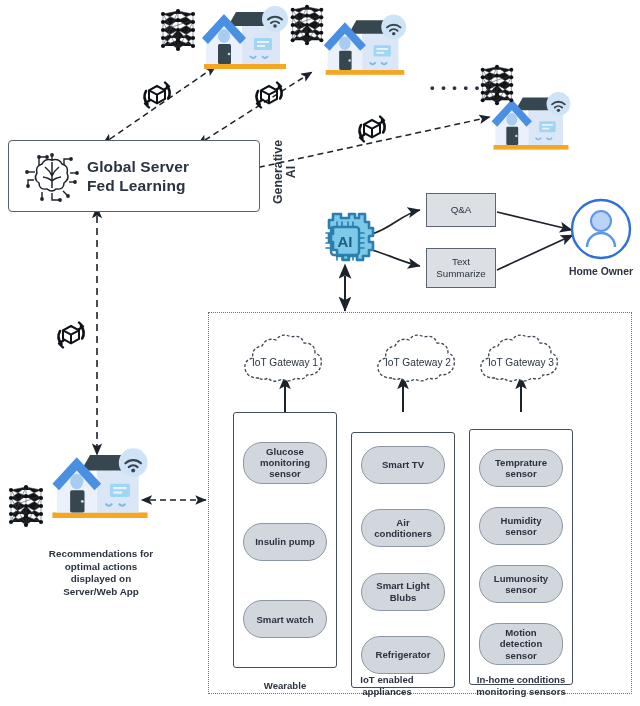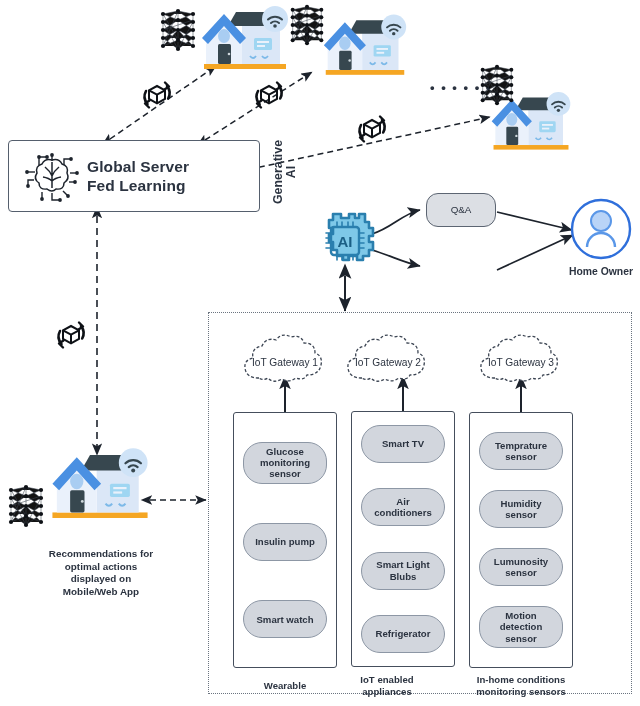--- a/index.html
+++ b/index.html
@@ -79,21 +79,21 @@
     position: absolute; width: 128px;
     text-align: center;
     font-size: 9.6px; font-weight: bold; color: #2b3340;
     line-height: 1.22;
   }
 
   
   .genbox {
     position: absolute; width: 70px; height: 34px;
     border: 1.3px solid #5c6572;
-    border-radius: 12px;
+    border-radius: 0;
     background: #dcdfe4;
     display: flex; align-items: center; justify-content: center;
     text-align: center;
     font-size: 9.8px; color: #2b3340; line-height: 1.2;
   }
 
   
   .gen-ai-text {
     position: absolute; left: 272px; top: 196px;
     width: 92px; height: 22px;
@@ -397,20 +397,24 @@
       <path d="M25,14 v5 M30,14 v5 M36,14 v5 M41,14 v5"></path>
       <path d="M25,47 v5 M30,47 v5 M36,47 v5 M41,47 v5"></path>
     </g>
     <text x="33" y="39" font-family="Liberation Sans, sans-serif" font-size="15" font-weight="bold" fill="#1b5f85" text-anchor="middle">AI</text>
   </svg>
 
   <div class="genbox" style="left:426px; top:193px;">
     <span>Q&amp;A</span>
   </div>
 
+  <div class="genbox" style="left:426px; top:248px; height:40px; white-space:pre-line;">
+    <span>Text
+Summarize</span>
+  </div>
 
   <svg class="owner-wrap" viewBox="0 0 62 62">
     <circle cx="31" cy="31" r="29" fill="none" stroke="#2f6fdb" stroke-width="2.4"></circle>
     <circle cx="31" cy="23" r="10" fill="#b9d4f7" stroke="#5a97e8" stroke-width="2"></circle>
     <path d="M17,49 a14,14 0 0 1 28,0" fill="none" stroke="#5a97e8" stroke-width="2.4"></path>
   </svg>
   <div class="owner-caption">Home Owner</div>
 
   <svg class="house" style="left:48px; top:448px;" width="104" height="78" viewBox="0 0 94 70">
     <rect x="4" y="58" width="86" height="5" fill="#f5a623"></rect>
@@ -454,32 +458,32 @@
         <circle cx="37" cy="16" r="2.1"></circle>
         <circle cx="37" cy="24" r="2.1"></circle>
       <circle cx="37" cy="32" r="2.1"></circle>
         <circle cx="37" cy="40" r="2.1"></circle>
     </g>
   </svg>
 
   <div class="rec-caption">Recommendations for
 optimal actions
 displayed on
-Mobile/Web App</div>
+Server/Web App</div>
 
   <div class="node iot-container"></div>
 
   <div class="cloud-wrap" style="left:237px; top:330px;">
     <svg width="96" height="62" viewBox="0 0 96 62">
       <path d="M22,48 q-13,0 -14,-10 q-1,-8 8,-10 q-2,-10 9,-12 q4,-9 14,-6 q6,-8 15,-3 q10,-3 13,6 q11,0 11,10 q8,3 6,12 q-2,10 -14,10 q-3,6 -11,3 q-7,5 -14,1 q-9,5 -14,-1 q-5,3 -9,0 Z" fill="#ffffff" stroke="#3b4452" stroke-width="1.3" stroke-dasharray="3 2"></path>
     </svg>
     <div class="cloud-label">IoT Gateway 1</div>
   </div>
 
-  <div class="cloud-wrap" style="left:340px; top:330px;">
+  <div class="cloud-wrap" style="left:370px; top:330px;">
     <svg width="96" height="62" viewBox="0 0 96 62">
       <path d="M22,48 q-13,0 -14,-10 q-1,-8 8,-10 q-2,-10 9,-12 q4,-9 14,-6 q6,-8 15,-3 q10,-3 13,6 q11,0 11,10 q8,3 6,12 q-2,10 -14,10 q-3,6 -11,3 q-7,5 -14,1 q-9,5 -14,-1 q-5,3 -9,0 Z" fill="#ffffff" stroke="#3b4452" stroke-width="1.3" stroke-dasharray="3 2"></path>
     </svg>
     <div class="cloud-label">IoT Gateway 2</div>
   </div>
 
   <div class="cloud-wrap" style="left:473px; top:330px;">
     <svg width="96" height="62" viewBox="0 0 96 62">
       <path d="M22,48 q-13,0 -14,-10 q-1,-8 8,-10 q-2,-10 9,-12 q4,-9 14,-6 q6,-8 15,-3 q10,-3 13,6 q11,0 11,10 q8,3 6,12 q-2,10 -14,10 q-3,6 -11,3 q-7,5 -14,1 q-9,5 -14,-1 q-5,3 -9,0 Z" fill="#ffffff" stroke="#3b4452" stroke-width="1.3" stroke-dasharray="3 2"></path>
     </svg>
@@ -488,32 +492,32 @@
 
   <div class="device-col" style="left:233px; top:412px;">
     <div class="pill" style="white-space:pre-line">Glucose
 monitoring
 sensor</div>
     <div class="pill" style="white-space:pre-line">Insulin pump</div>
     <div class="pill" style="white-space:pre-line">Smart watch</div>
   </div>
   <div class="col-caption" style="left:221px; top:680px;">Wearable</div>
 
-  <div class="device-col" style="left:351px; top:411px;gap:17px;">
+  <div class="device-col" style="left:351px; top:432px;gap:17px;">
     <div class="pill" style="white-space:pre-line">Smart TV</div>
     <div class="pill" style="white-space:pre-line">Air
 conditioners</div>
     <div class="pill" style="white-space:pre-line">Smart Light
 Blubs</div>
     <div class="pill" style="white-space:pre-line">Refrigerator</div>
   </div>
   <div class="col-caption" style="left:323px; top:674px; white-space:pre-line;">IoT enabled
 appliances</div>
 
-  <div class="device-col" style="left:469px; top:412px;">
+  <div class="device-col" style="left:469px; top:429px;">
     <div class="pill" style="white-space:pre-line">Temprature
 sensor</div>
     <div class="pill" style="white-space:pre-line">Humidity
 sensor</div>
     <div class="pill" style="white-space:pre-line">Lumunosity
 sensor</div>
     <div class="pill" style="white-space:pre-line">Motion
 detection
 sensor</div>
   </div>

